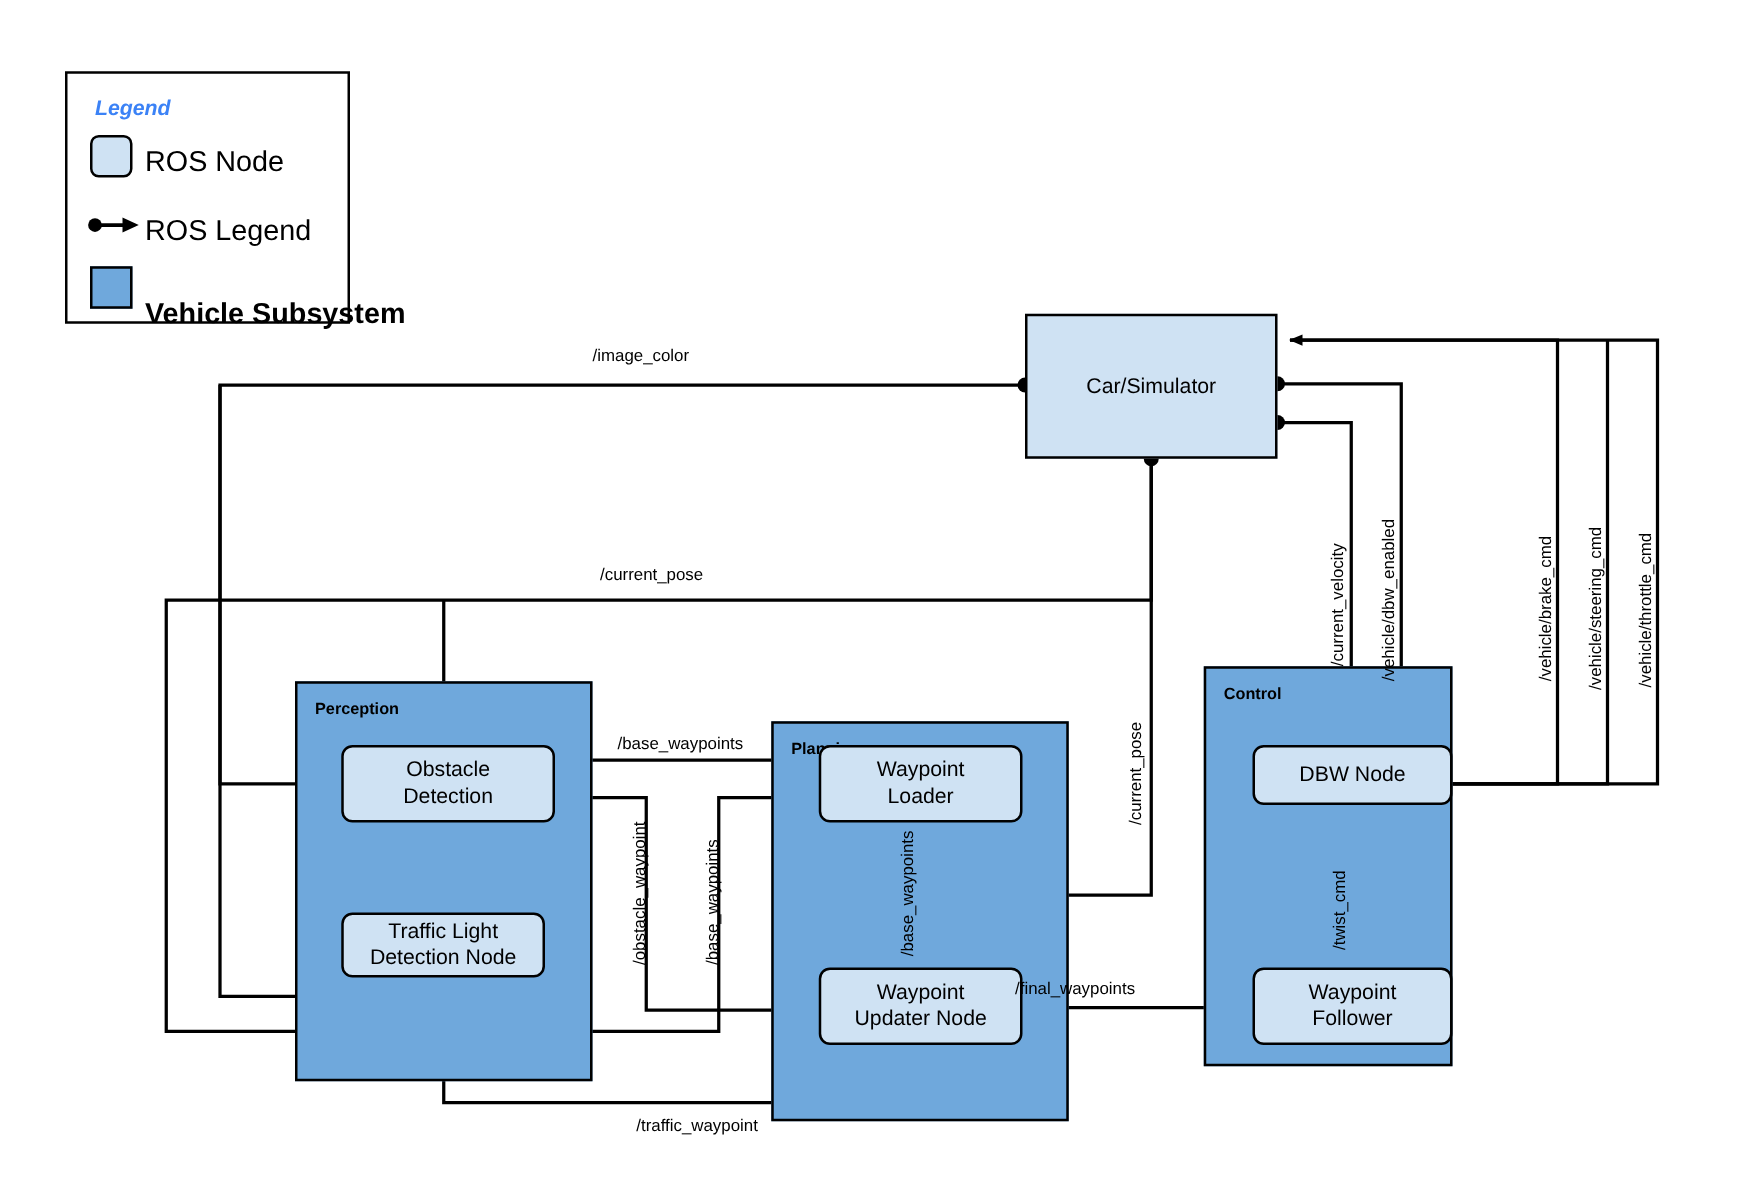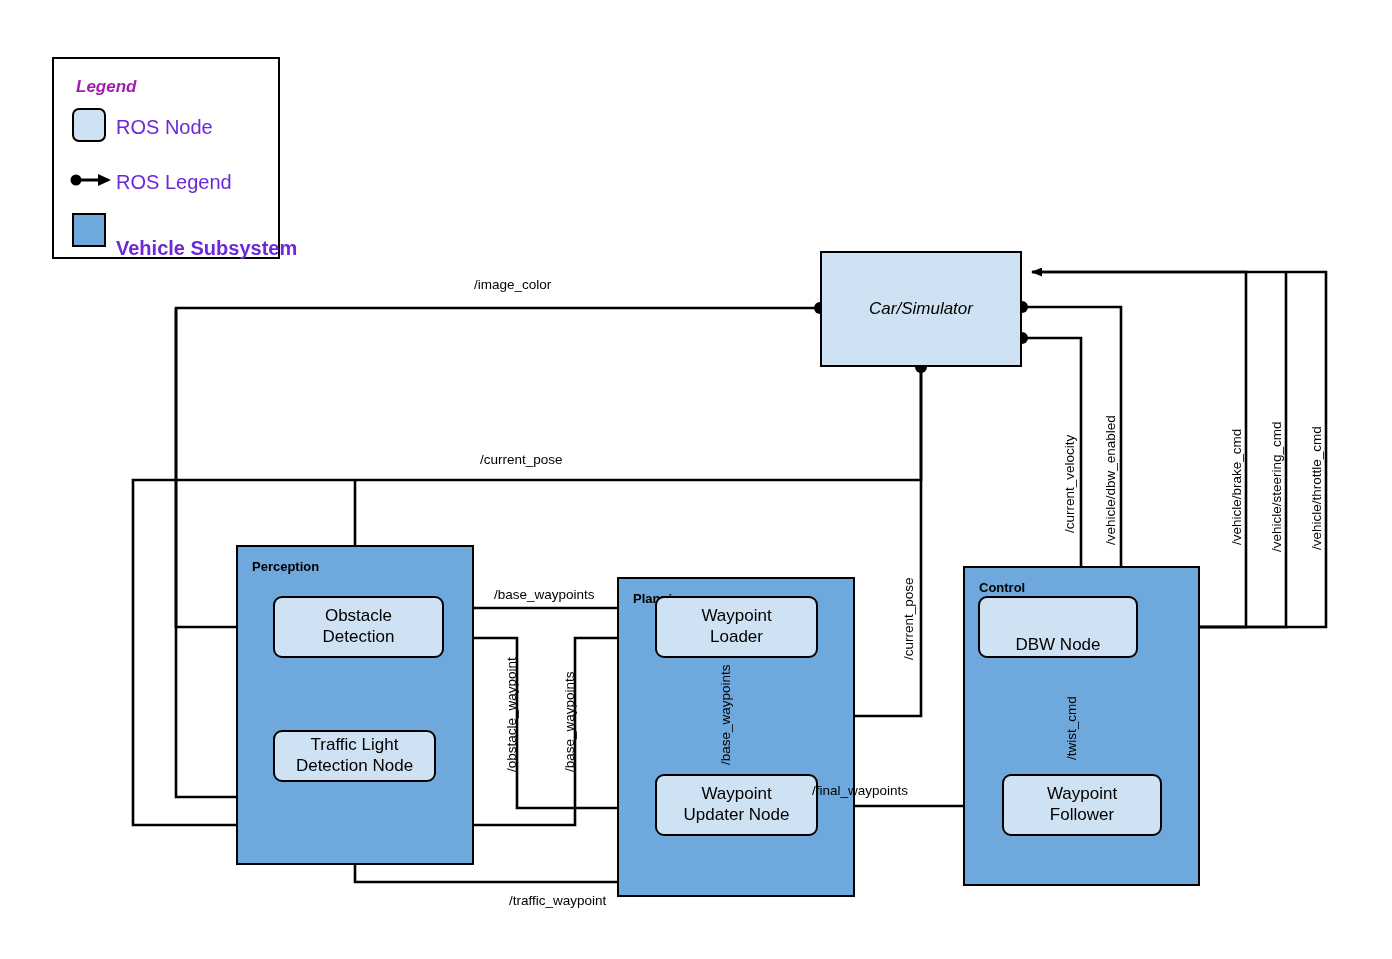--- a/index.html
+++ b/index.html
@@ -3,35 +3,35 @@
 <meta charset="utf-8">
 <title>ROS System Architecture Diagram</title>
 <style>
   html,body{margin:0;padding:0;background:#ffffff;}
   body{font-family:"Liberation Sans","DejaVu Sans",sans-serif;}
   #canvas{position:relative;width:1392px;height:959px;background:#ffffff;overflow:hidden;}
   svg#wires{position:absolute;left:0;top:0;width:1392px;height:959px;}
 
   .legend-box{position:absolute;left:52px;top:57px;width:228px;height:202px;
     background:#ffffff;border:2px solid #000;box-sizing:border-box;}
-  .legend-title{position:absolute;left:22px;top:18px;font-style:italic;font-weight:bold;font-size:17px;color:#a21caf;}
+  .legend-title{position:absolute;left:22px;top:18px;font-style:italic;font-weight:bold;font-size:17px;color:#3b82f6;}
   .legend-swatch-node{position:absolute;left:18px;top:49px;width:34px;height:34px;
     background:#cfe2f3;border:2px solid #000;border-radius:7px;box-sizing:border-box;}
   .legend-swatch-sub{position:absolute;left:18px;top:154px;width:34px;height:34px;
     background:#6fa8dc;border:2px solid #000;box-sizing:border-box;}
-  .legend-label{position:absolute;font-size:20px;color:#6d28d9;left:62px;white-space:nowrap;}
+  .legend-label{position:absolute;font-size:23px;color:#000000;left:62px;white-space:nowrap;}
   .legend-arrow{position:absolute;left:16px;top:112px;width:42px;height:18px;}
 
   .subsystem{position:absolute;background:#6fa8dc;border:2px solid #000;box-sizing:border-box;}
   .subsystem-title{position:absolute;font-weight:bold;font-size:13px;color:#000;white-space:nowrap;}
 
   .node{position:absolute;background:#cfe2f3;border:2px solid #000;border-radius:9px;
     box-sizing:border-box;display:flex;align-items:center;justify-content:center;
     text-align:center;font-size:17px;color:#000;line-height:1.22;}
-  .node.sharp{border-radius:0;font-style:italic;}
+  .node.sharp{border-radius:0;}
 
   .tlabel{position:absolute;font-size:13.5px;color:#000;white-space:nowrap;}
   .tlabel.vert{transform-origin:0 0;}
 </style>
 </head>
 <body>
 
 <div id="canvas">
 
   <svg id="wires" viewBox="0 0 1392 959" xmlns="http://www.w3.org/2000/svg">
@@ -106,21 +106,21 @@
   </div>
 
   <div class="subsystem" style="left:236px;top:545px;width:238px;height:320px;">
     <div class="subsystem-title" style="left:14px;top:12px;">Perception</div>
   </div>
 
   <div class="subsystem" style="left:617px;top:545px;width:238px;height:320px;margin-top:32px;">
     <div class="subsystem-title" style="left:14px;top:12px;">Planning</div>
   </div>
 
-  <div class="subsystem" style="left:963px;top:566px;width:237px;height:320px;">
+  <div class="subsystem" style="left:963px;top:533px;width:199px;height:320px;">
     <div class="subsystem-title" style="left:14px;top:12px;">Control</div>
   </div>
 
   <div class="node sharp" style="left:820px;top:251px;width:202px;height:116px;">
     <span>Car/Simulator</span>
   </div>
 
   <div class="node" style="left:273px;top:596px;width:171px;height:62px;">
     <span>Obstacle<br>Detection</span>
   </div>
@@ -130,21 +130,21 @@
   </div>
 
   <div class="node" style="left:655px;top:596px;width:163px;height:62px;">
     <span>Waypoint<br>Loader</span>
   </div>
 
   <div class="node" style="left:655px;top:774px;width:163px;height:62px;">
     <span>Waypoint<br>Updater Node</span>
   </div>
 
-  <div class="node" style="left:978px;top:596px;width:160px;height:62px;align-items:flex-end;">
+  <div class="node" style="left:1002px;top:596px;width:160px;height:48px;">
     <span>DBW Node</span>
   </div>
 
   <div class="node" style="left:1002px;top:774px;width:160px;height:62px;">
     <span>Waypoint<br>Follower</span>
   </div>
 
   <div class="tlabel" style="left:474px;top:277px;">/image_color</div>
 
   <div class="tlabel" style="left:480px;top:452px;">/current_pose</div>

